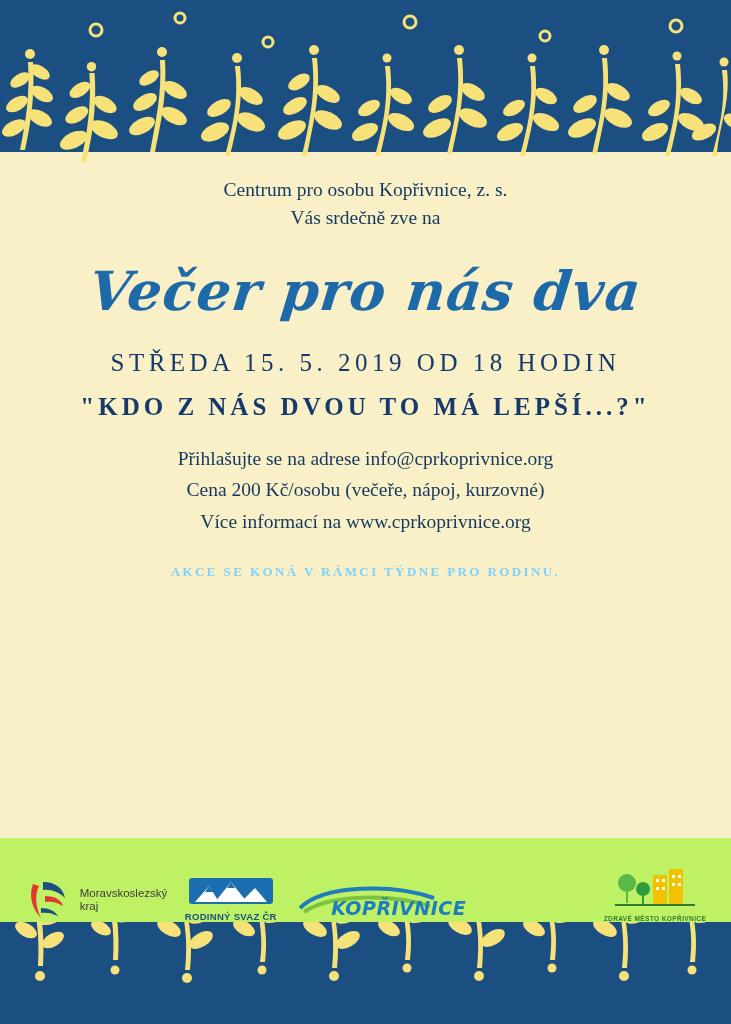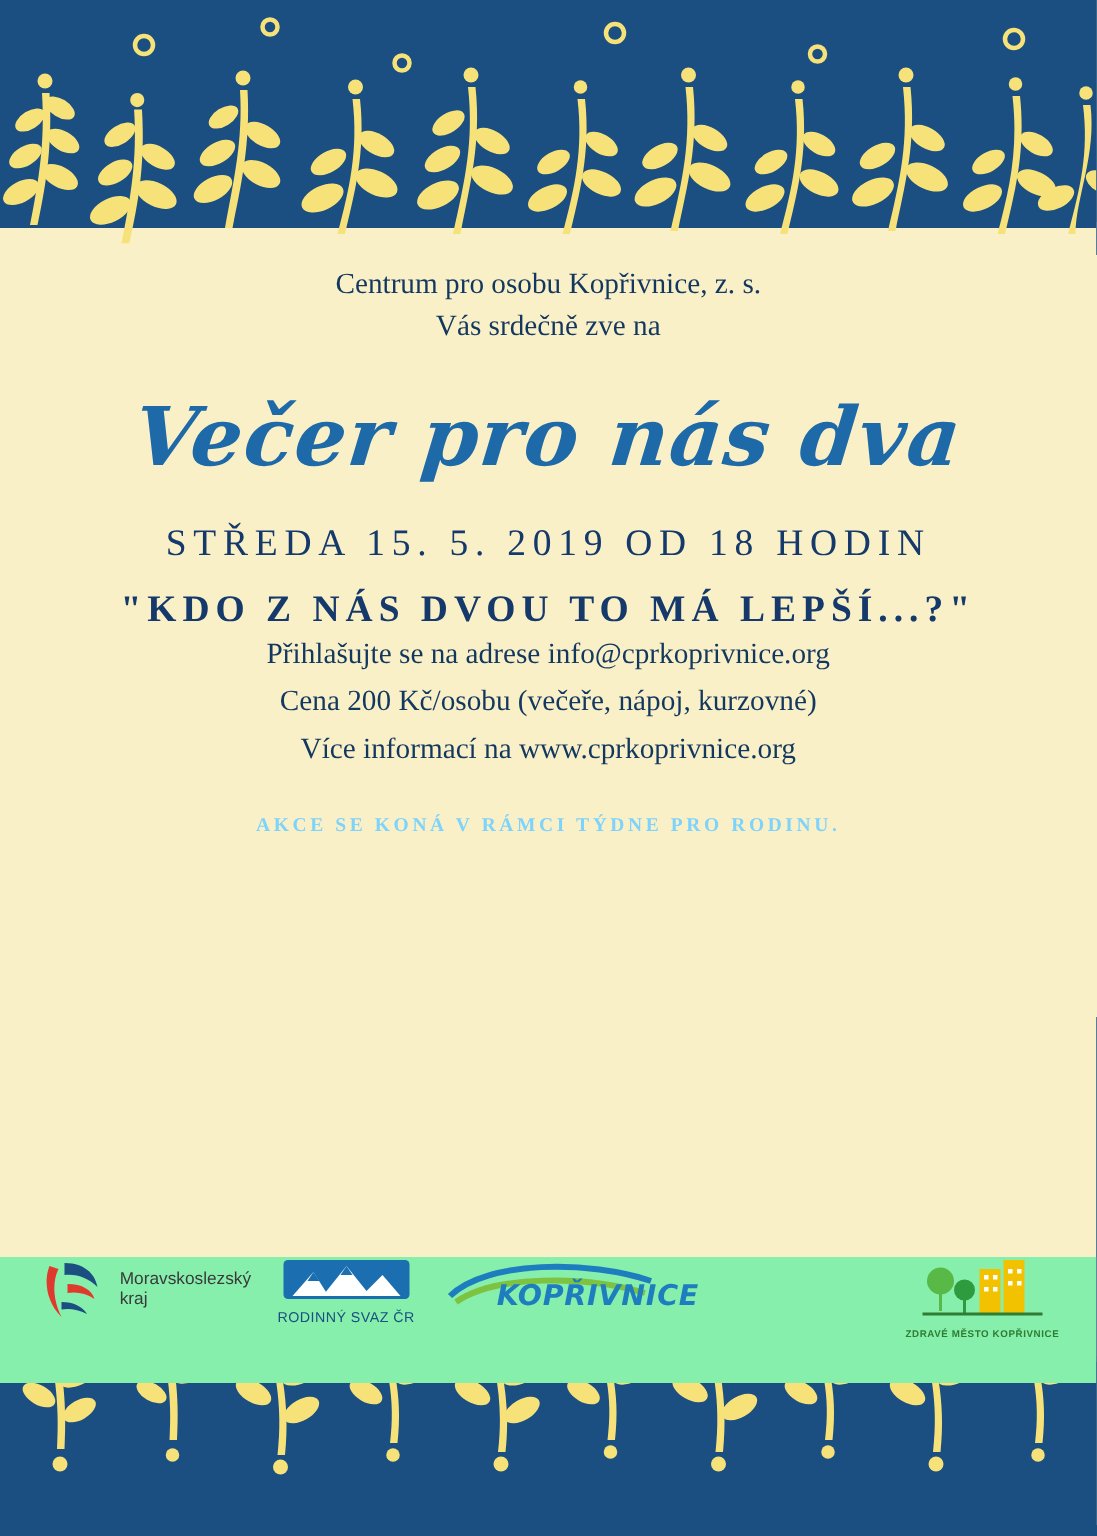--- a/index.html
+++ b/index.html
@@ -103,50 +103,51 @@
   }
 
   .quote {
     margin-top: 12px;
     font-size: 25px;
     letter-spacing: 4px;
     font-weight: bold;
     color: #14396a;
   }
   .details {
+    margin-top: 22px;
     font-size: 19.5px;
     line-height: 1.62;
     color: #13385f;
   }
   .note {
     margin-top: 26px;
     font-size: 13px;
     letter-spacing: 2.4px;
     font-weight: bold;
     color: #7dd3fc;
   }
 
   
   .logos {
     position: absolute;
     left: 0; bottom: 102px;
     width: 731px; height: 84px;
-    background: #86efac;
+    background: #bef264;
     z-index: 5;
     display: flex;
-    align-items: flex-start;
+    align-items: flex-end;
     justify-content: space-around;
     padding: 0 16px;
   }
   .logo { display: flex; align-items: center; gap: 7px; }
   .logo-text { font-family: "Liberation Sans", sans-serif; line-height: 1.1; }
 
   .l1-text { font-size: 11.5px; color: #3a3a3a; text-align: left; }
   .l2 { flex-direction: column; gap: 2px; }
-  .l2-text { font-size: 9.5px; font-weight: normal; color: #1b4f82; letter-spacing: .3px; }
+  .l2-text { font-size: 9.5px; font-weight: bold; color: #1b4f82; letter-spacing: .3px; }
   .l3-text { font-family: "DejaVu Sans", sans-serif; font-style: italic; font-weight: bold; font-size: 19px; color: #1d7dbf; letter-spacing: .5px; }
   .l4-text { font-size: 6.5px; font-weight: bold; color: #2e7d32; letter-spacing: .4px; }
 </style>
 </head>
 <body>
 
 <div class="poster">
 
   <div class="cream"></div>
   <div class="band-top"></div>

